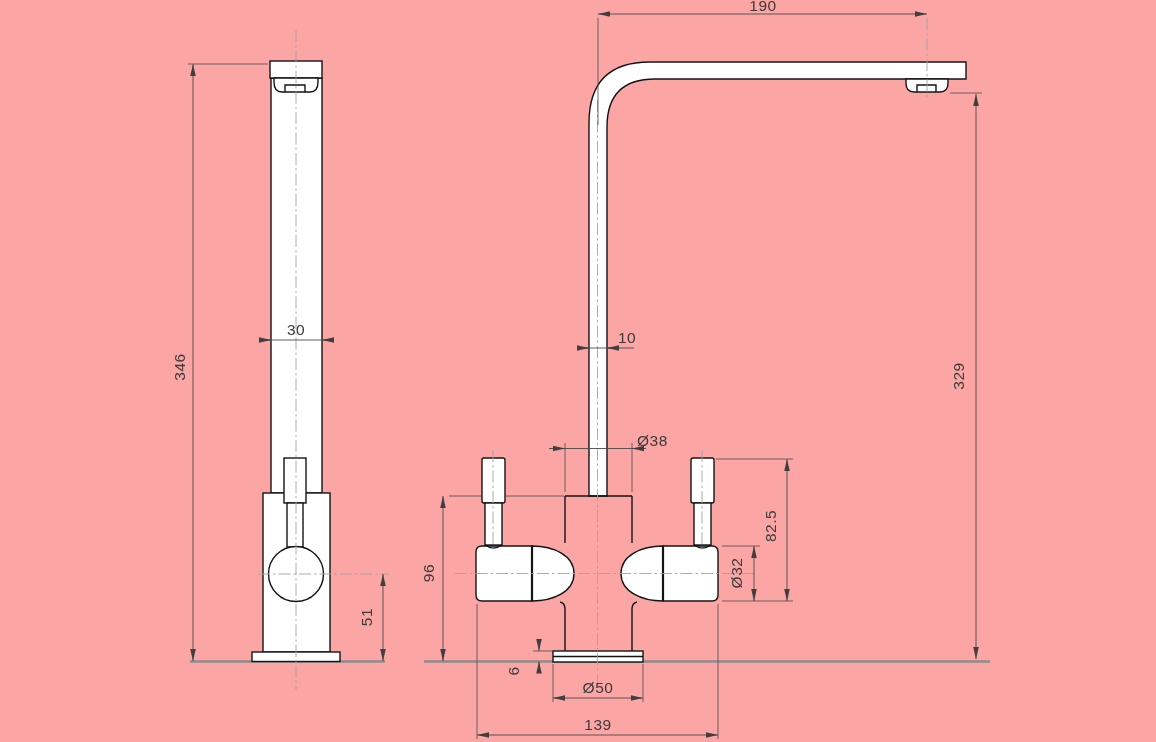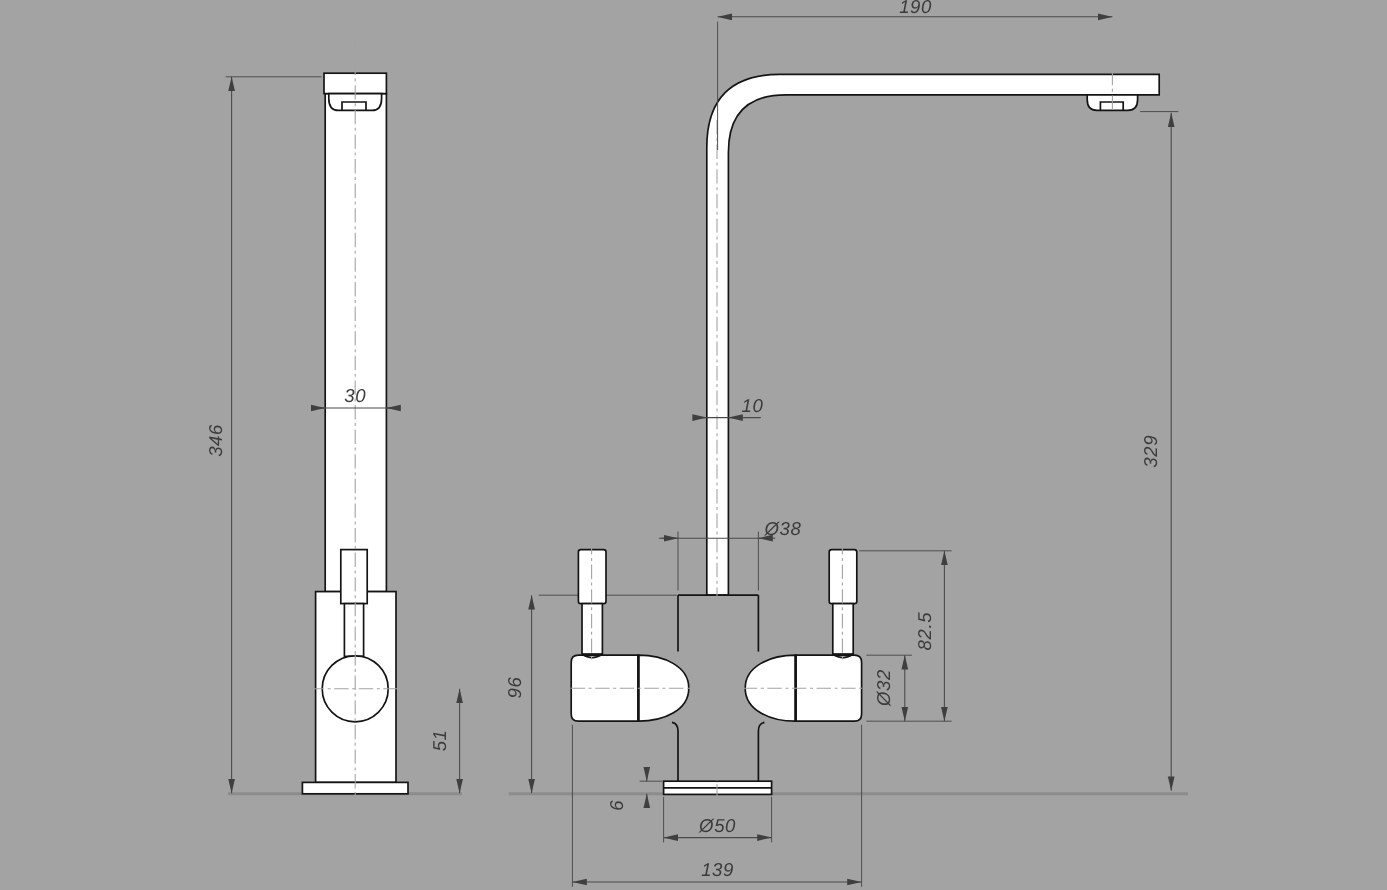--- a/index.html
+++ b/index.html
@@ -1,22 +1,21 @@
 <!DOCTYPE html>
 <html><head>
 <meta charset="utf-8">
 <style>
   html,body{margin:0;padding:0;background:#ffffff;}
   .canvas{
     position:relative;
     width:1156px;height:742px;
-    background:#a3a3a3;
+    background:#fca5a5;
     overflow:hidden;
     font-family:"Liberation Sans", sans-serif;
-    font-style:italic;
   }
   svg text{
     font-family:"Liberation Sans", sans-serif;
     font-size:15.5px;
     fill:#3b3b3b;
     letter-spacing:0.5px;
   }
   .outline{stroke:#141414;stroke-width:1.4;fill:none;}
   .outline-f{stroke:#141414;stroke-width:1.4;fill:#ffffff;}
   .seam{stroke:#141414;stroke-width:2.2;fill:none;}

